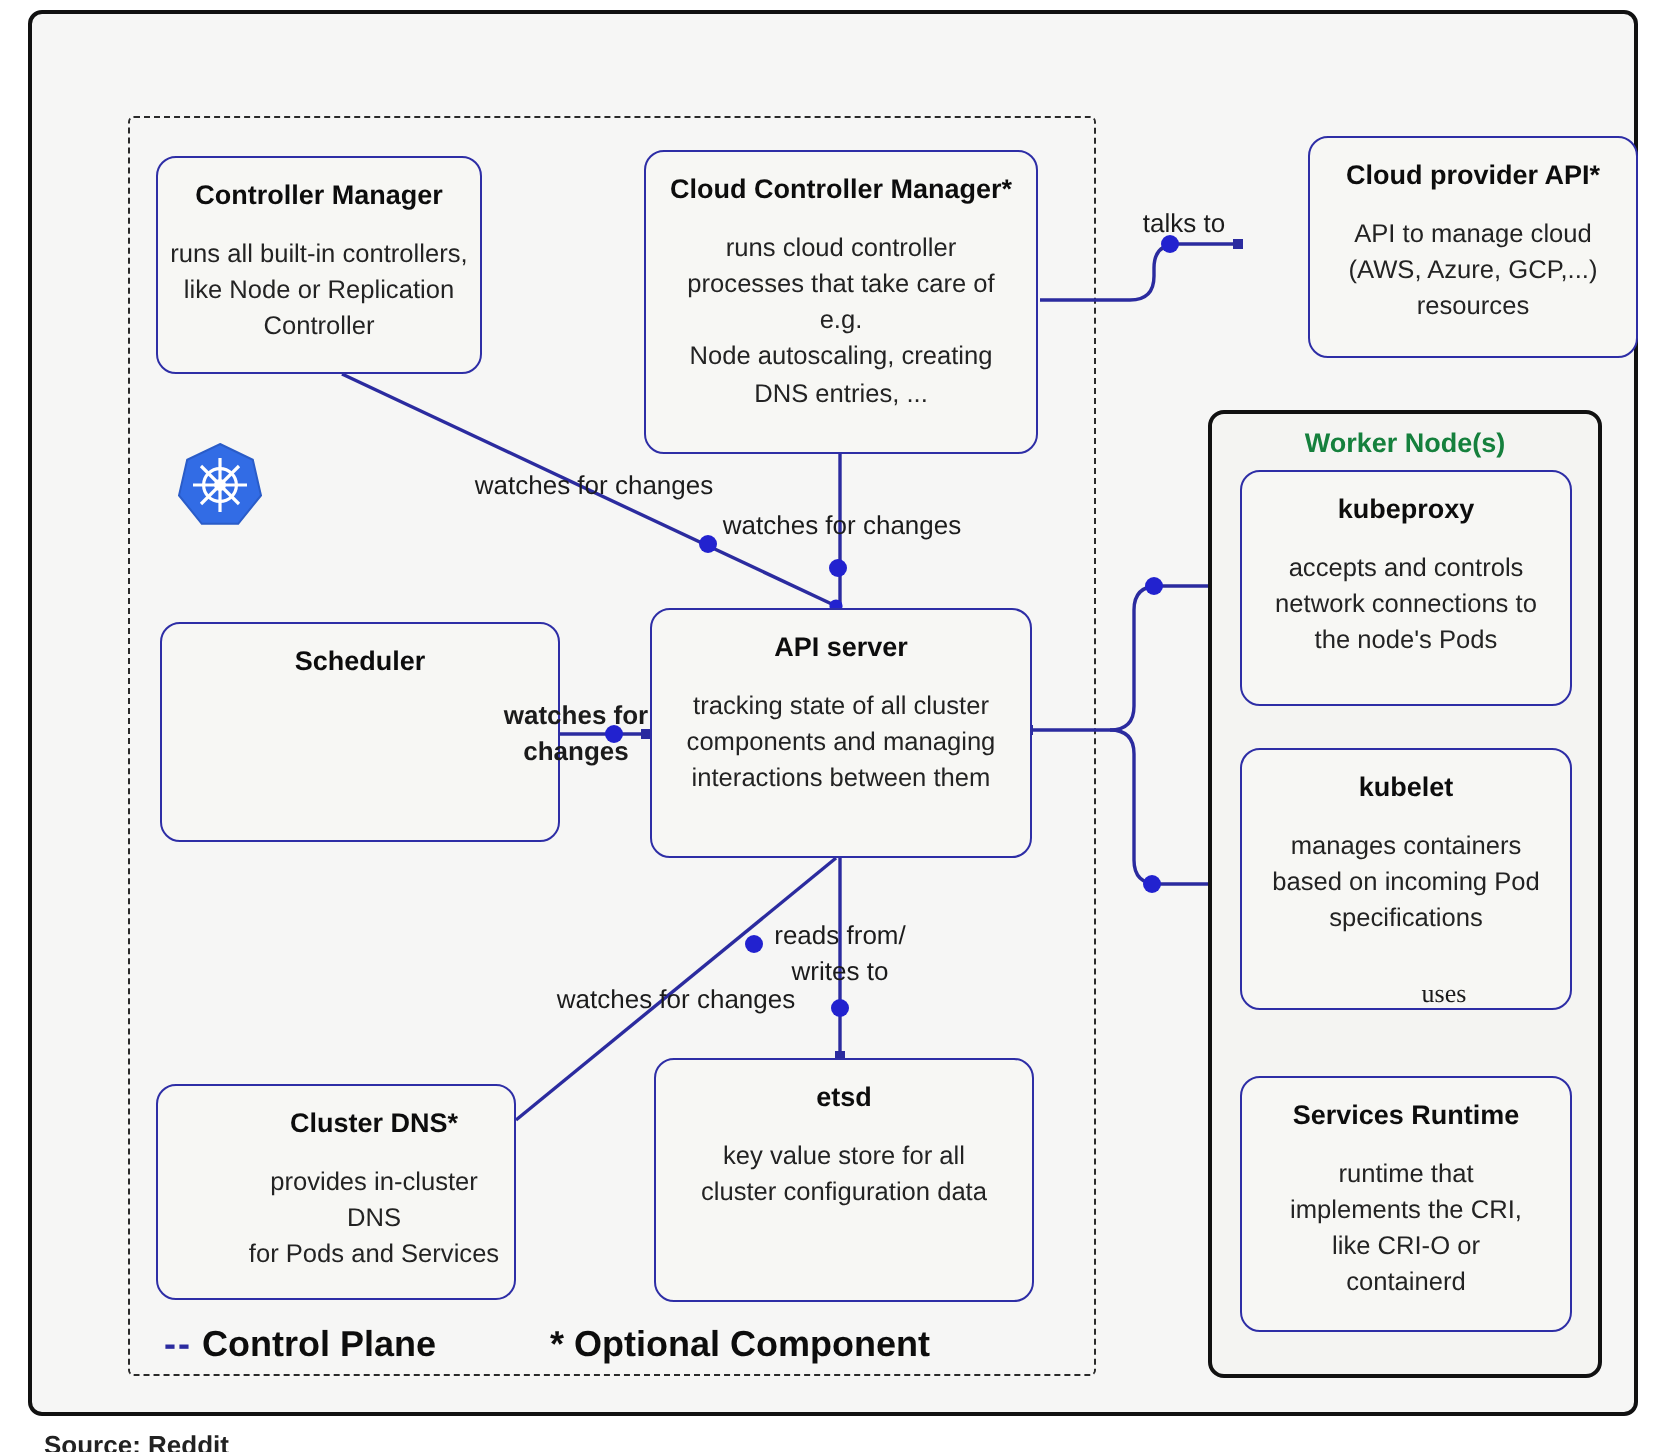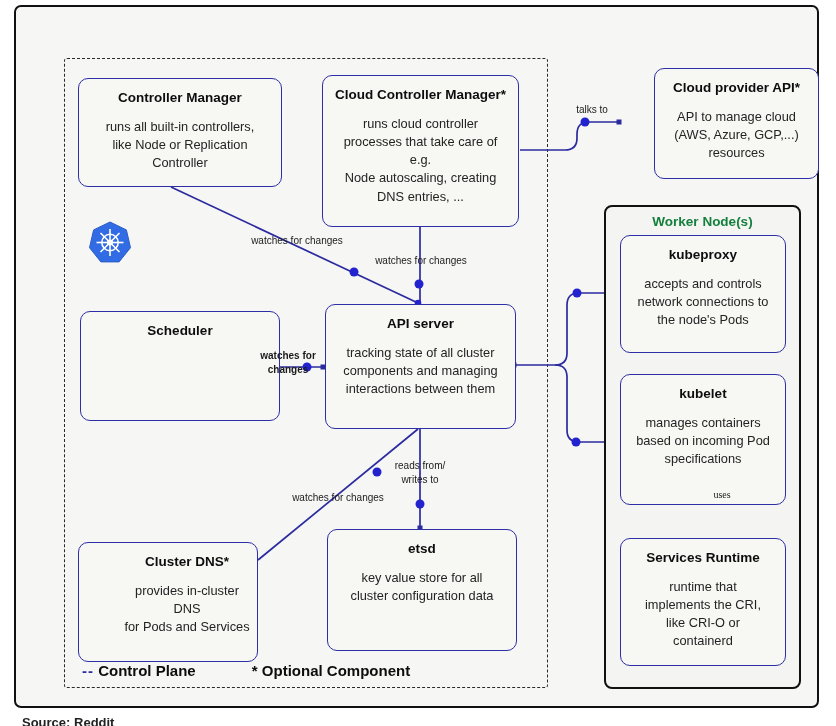--- a/index.html
+++ b/index.html
@@ -10,24 +10,24 @@
   .control-plane{position:absolute;left:64px;top:58px;width:484px;height:630px;
     border:1.6px dashed #2a2a2a;border-radius:3px;box-sizing:border-box;}
   .worker-node{position:absolute;left:604px;top:205px;width:197px;height:484px;background:#f4f4f2;
     border:2px solid #111;border-radius:8px;box-sizing:border-box;}
   .worker-title{position:absolute;left:0;right:0;top:7px;text-align:center;font-weight:bold;
     font-size:13.5px;color:#15803d;}
   .node{position:absolute;background:#f7f7f4;border:1.8px solid #2e2ea6;border-radius:10px;
     box-sizing:border-box;padding:11px 6px 6px 6px;text-align:center;}
   .node-title{font-weight:bold;font-size:13.5px;color:#0d0d0d;}
   .node-body{margin-top:13px;font-size:12.8px;line-height:1.42;color:#232323;white-space:pre-line;}
-  .edge-label{position:absolute;font-size:10px;color:#1b1b1b;white-space:pre-line;
+  .edge-label{position:absolute;font-size:13px;color:#1b1b1b;white-space:pre-line;
     text-align:center;transform:translateX(-50%);line-height:1.35;}
   svg.wires{position:absolute;left:0;top:0;width:836px;height:726px;pointer-events:none;}
-  .legend{position:absolute;left:82px;top:662px;font-size:15px;font-weight:bold;color:#0d0d0d;}
+  .legend{position:absolute;left:82px;top:662px;font-size:18px;font-weight:bold;color:#0d0d0d;}
   .legend .dash{color:#2b2b9f;letter-spacing:1px;}
   .legend .opt{margin-left:52px;}
   .source-note{position:absolute;left:22px;top:715px;font-size:13px;font-weight:bold;color:#222;}
 </style>
 </head>
 <body>
 
 <div class="stage">
   <div class="frame"></div>
   <div class="control-plane"></div>
@@ -77,21 +77,21 @@
         <line x1="119.5" y1="233" x2="100.5" y2="252"></line>
       </g>
       <circle cx="110" cy="242.5" r="3" fill="#ffffff"></circle>
     </g>
   </svg>
 
   <div class="worker-node">
     <div class="worker-title">Worker Node(s)</div>
   </div>
 
-  <div class="node" style="left:78px;top:78px;width:204px;height:109px;">
+  <div class="node" style="left:78px;top:78px;width:163px;height:109px;">
     <div class="node-title">Controller Manager</div>
     <div class="node-body">runs all built-in controllers,
 like Node or Replication
 Controller</div>
   </div>
 
   <div class="node" style="left:322px;top:75px;width:197px;height:152px;">
     <div class="node-title">Cloud Controller Manager*</div>
     <div class="node-body">runs cloud controller
 processes that take care of
@@ -111,21 +111,21 @@
     <div class="node-title">Scheduler</div>
   </div>
 
   <div class="node" style="left:325px;top:304px;width:191px;height:125px;">
     <div class="node-title">API server</div>
     <div class="node-body">tracking state of all cluster
 components and managing
 interactions between them</div>
   </div>
 
-  <div class="node" style="left:78px;top:542px;width:180px;height:120px;padding-left:44px;">
+  <div class="node" style="left:78px;top:542px;width:180px;height:108px;padding-left:44px;">
     <div class="node-title">Cluster DNS*</div>
     <div class="node-body">provides in-cluster DNS
 for Pods and Services</div>
   </div>
 
   <div class="node" style="left:327px;top:529px;width:190px;height:122px;">
     <div class="node-title">etsd</div>
     <div class="node-body">key value store for all
 cluster configuration data</div>
   </div>

